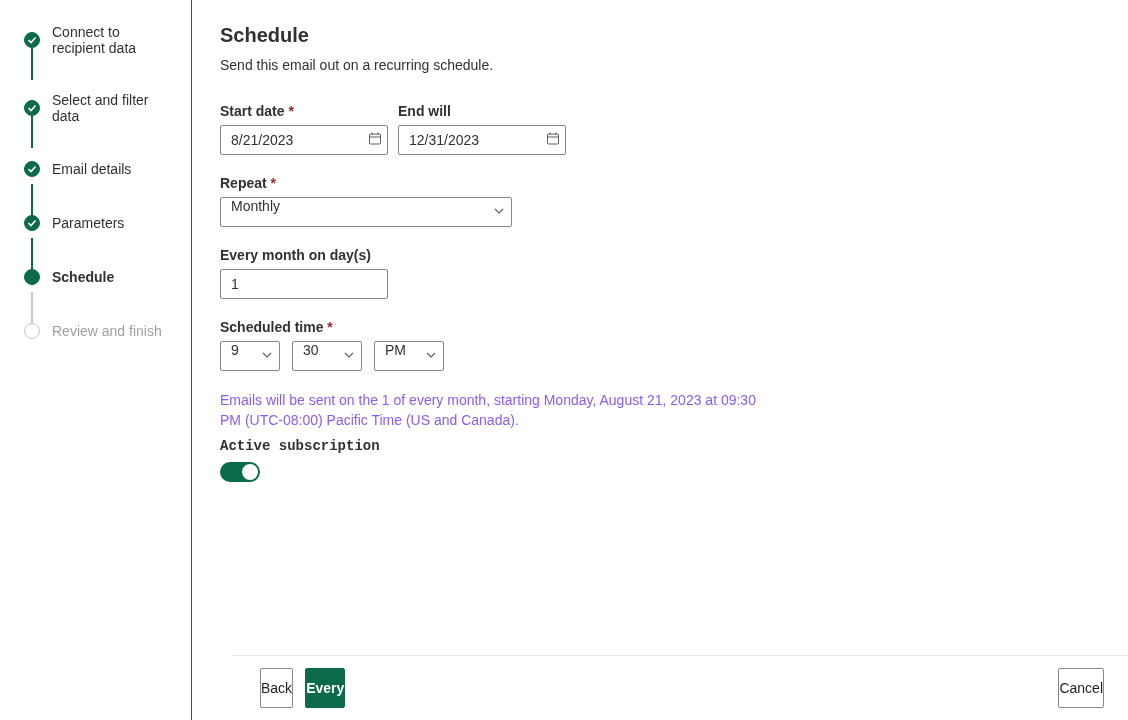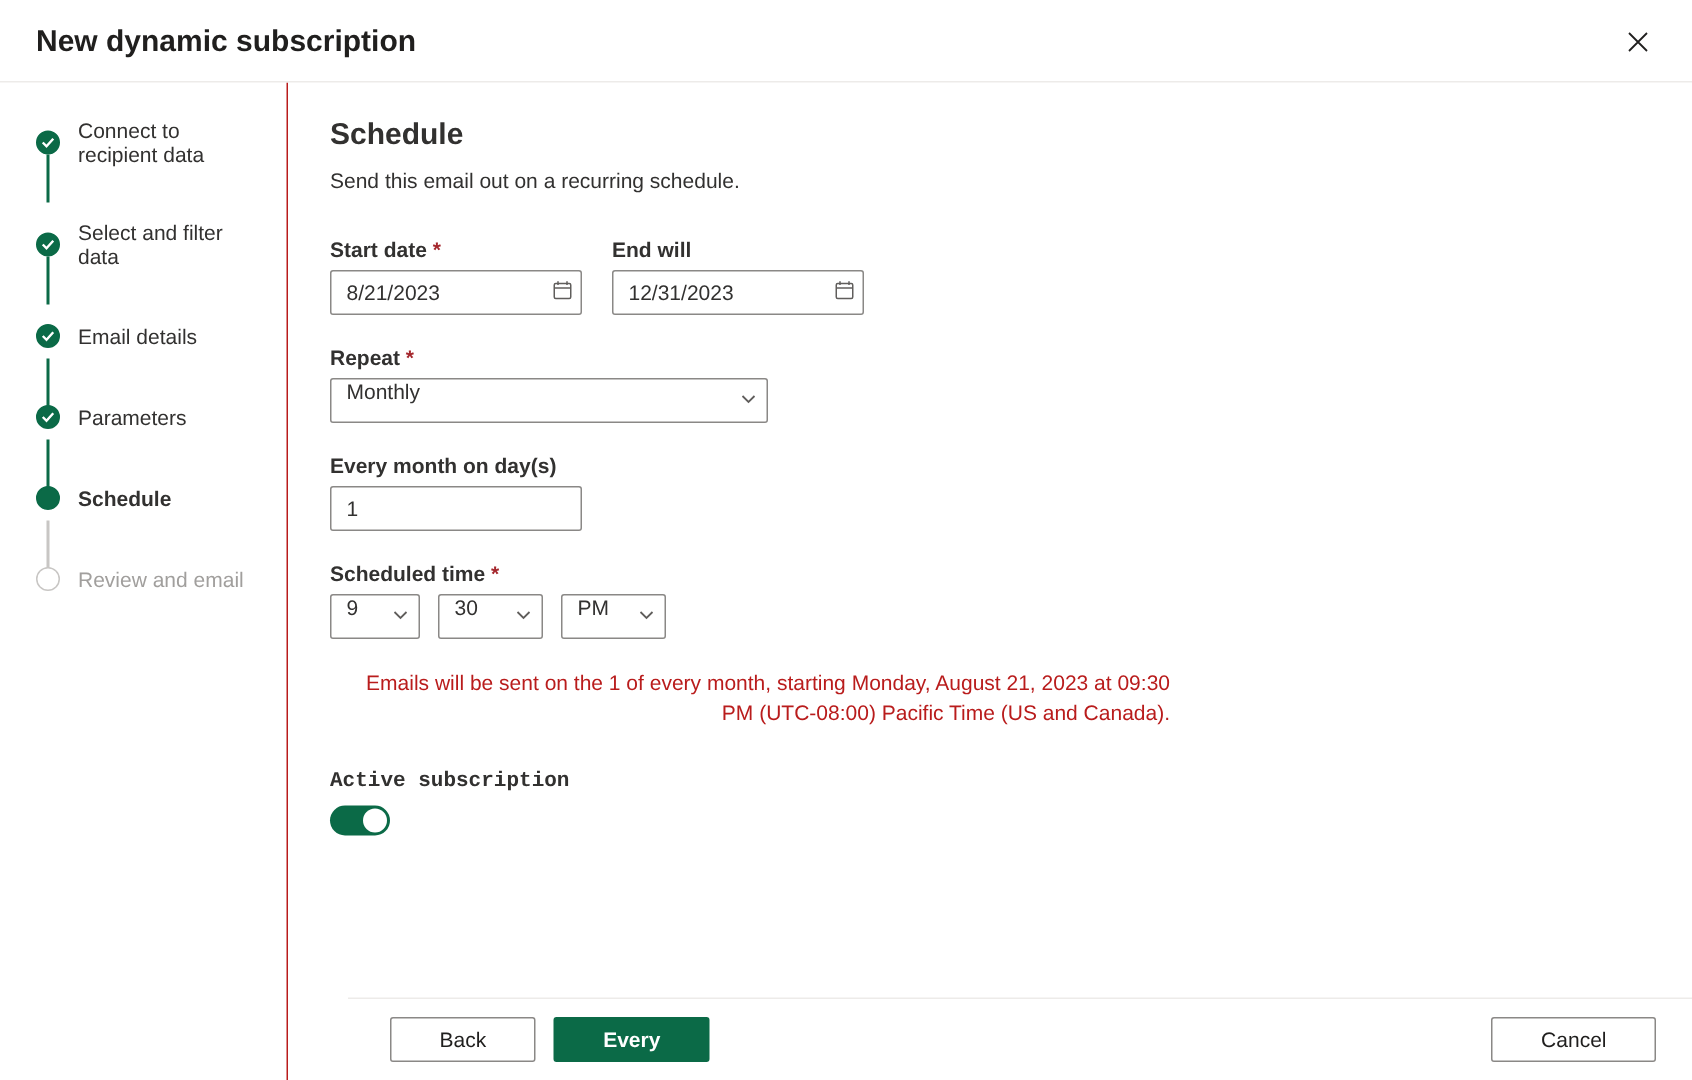--- a/index.html
+++ b/index.html
@@ -18,58 +18,50 @@
   .step.current .step-marker { background:#0b6a47; border-color:#0b6a47; }
   .step-marker svg { width:10px; height:10px; margin:2px 0 0 2px; display:block; }
   .step-connector { position:absolute; left:7px; top:24px; width:2px; height:32px; background:#c8c6c4; }
   .step.completed .step-connector, .step.current-prev .step-connector { background:#0b6a47; }
   .step-label { color:#323130; }
   .step.current .step-label { font-weight:600; }
   .step.pending .step-label { color:#a19f9d; }
   .main { flex:1; padding:24px 32px 0 28px; position:relative; overflow:auto; }
   .page-title { font-size:20px; font-weight:600; margin:0 0 10px 0; }
   .page-desc { margin:0 0 30px 0; color:#323130; }
-  .field-row { display:flex; gap:20px; margin-bottom:20px; flex-wrap:wrap; }
+  .field-row { display:flex; gap:10px; margin-bottom:20px; flex-wrap:wrap; }
   .field { display:flex; flex-direction:column; }
   .field-label { font-weight:600; font-size:14px; margin-bottom:6px; }
   .required::after { content:" *"; color:#a4262c; font-weight:600; }
   .input-wrap { position:relative; }
   .text-input { height:30px; border:1px solid #8a8886; border-radius:2px; padding:0 30px 0 10px; font-size:14px; color:#323130; background:#fff; outline:none; }
   .text-input.w-date { width:168px; }
   .text-input.w-day { width:168px; padding-right:10px; }
   .select { height:30px; border:1px solid #8a8886; border-radius:2px; padding:0 30px 0 10px; font-size:14px; color:#323130; background:#fff; display:flex; align-items:flex-start; position:relative; cursor:pointer; }
   .select.w-repeat { width:292px; }
   .select.w-tz { width:292px; }
   .select.sm { width:60px; padding-right:24px; }
   .select.md { width:70px; padding-right:24px; }
   .cal-icon, .chev-icon { position:absolute; right:6px; top:50%; transform:translateY(-50%); color:#605e5c; pointer-events:none; }
   .time-row { display:flex; gap:12px; }
-  .summary { margin-top:4px; margin-bottom:28px; color:#b91c1c; line-height:1.4; max-width:560px;text-align:right; }
+  .summary { margin-top:4px; margin-bottom:8px; color:#8b5cf6; line-height:1.4; max-width:560px; }
   .toggle-label { font-weight:600; margin-bottom:8px;font-family:Liberation Mono, monospace; }
   .toggle { width:40px; height:20px; border-radius:10px; background:#0b6a47; position:relative; cursor:pointer; }
   .toggle-knob { position:absolute; right:2px; top:2px; width:16px; height:16px; border-radius:50%; background:#fff; }
   .footer { position:absolute; left:232px; right:0; bottom:0; border-top:1px solid #edebe9; padding:12px 24px 12px 28px; display:flex; align-items:center; justify-content:space-between; background:#fff; }
   .footer-left { display:flex; gap:12px; }
-  .btn { height:30px; padding:0 32px; border-radius:2px; font-size:14px; cursor:pointer; display:inline-flex; align-items:center; justify-content:center; }
+  .btn { height:40px; padding:0 0; border-radius:2px; font-size:14px; cursor:pointer; display:inline-flex; align-items:center; justify-content:center; }
   .btn-default { background:#fff; border:1px solid #8a8886; color:#201f1e; }
   .btn-primary { background:#0b6a47; border:1px solid #0b6a47; color:#fff; font-weight:600; }
 </style>
 </head>
 <body>
 
 <div class="dialog">
 
-  <div class="dialog-header">
-    <div class="dialog-title">New dynamic subscription</div>
-    <div class="close-btn">
-      <svg width="14" height="14" viewBox="0 0 14 14">
-          <path d="M1 1 L13 13 M13 1 L1 13" stroke="currentColor" stroke-width="1.2" fill="none"></path>
-        </svg>
-    </div>
-  </div>
 
   <div class="dialog-body">
 
     <div class="sidebar">
       <ul class="steps">
 
         <li class="step completed">
           <span class="step-marker">
             <svg viewBox="0 0 10 10">
                 <path d="M1.5 5 L4 7.5 L8.5 2.5" stroke="#fff" stroke-width="1.6" fill="none"></path>
@@ -110,21 +102,21 @@
         </li>
 
         <li class="step current">
           <span class="step-marker"></span>
           <span class="step-connector"></span>
           <span class="step-label">Schedule</span>
         </li>
 
         <li class="step pending">
           <span class="step-marker"></span>
-          <span class="step-label">Review and email</span>
+          <span class="step-label">Review and finish</span>
         </li>
 
       </ul>
     </div>
 
     <div class="main">
       <h2 class="page-title">Schedule</h2>
       <p class="page-desc">Send this email out on a recurring schedule.</p>
 
       <div class="field-row">

